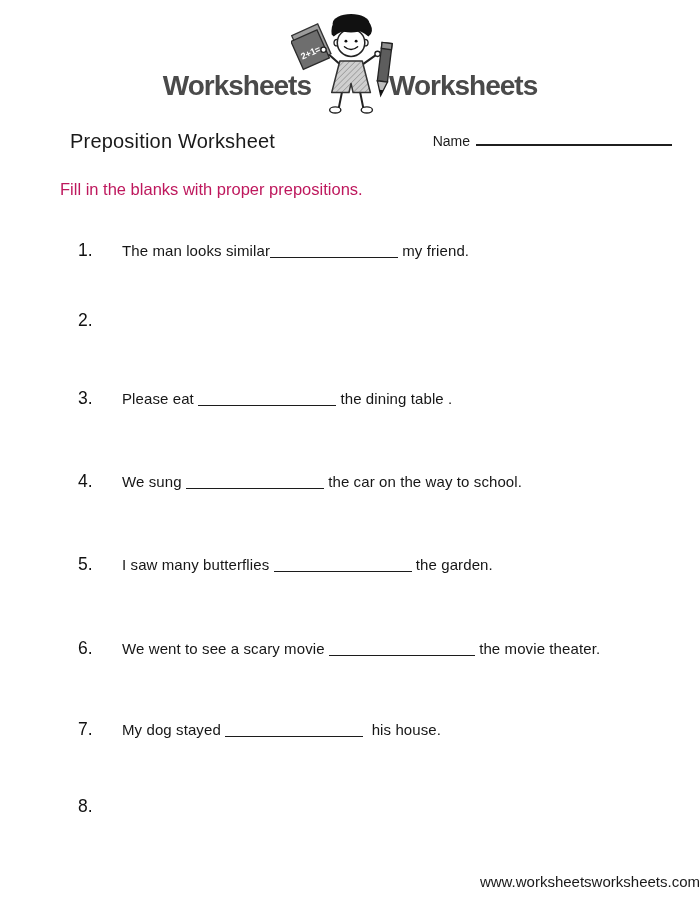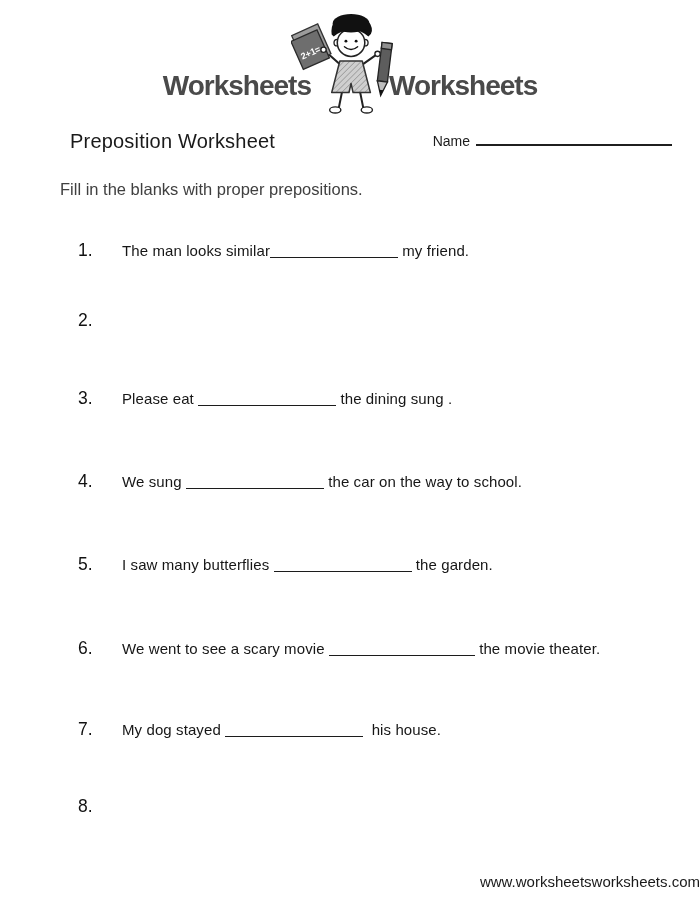--- a/index.html
+++ b/index.html
@@ -31,21 +31,21 @@
   .title-row { position:absolute; top:130px; left:60px; right:28px; display:flex; justify-content:space-between; align-items:flex-start; }
   .page-title { font-size:20px; font-weight:400; color:#1a1a1a; letter-spacing:0.2px;margin-left:10px; }
   .name-field { font-size:14px; padding-top:2px; white-space:nowrap; }
   .name-line {
     display:inline-block; width:196px; height:14px;
     border-bottom:2px solid #1f1f1f;
     margin-left:6px;
   }
 
   
-  .instruction { position:absolute; top:180px; left:60px; font-size:16.5px; color:#404040; }
+  .instruction { position:absolute; top:180px; left:60px; font-size:16.5px; color:#be185d; }
 
   
   .questions { position:absolute; top:232px; left:60px; right:8px; height:600px; list-style:none; }
   .q-row { position:absolute; left:0; right:0; display:flex; align-items:baseline; }
   .q-row:nth-child(1){ top:8px; }
   .q-row:nth-child(2){ top:78px; }
   .q-row:nth-child(3){ top:156px; }
   .q-row:nth-child(4){ top:239px; }
   .q-row:nth-child(5){ top:322px; }
   .q-row:nth-child(6){ top:406px; }
@@ -142,21 +142,21 @@
       <span class="q-num">1.</span>
       <span class="q-text"><span>The man looks similar</span><span class="blank"></span><span> my friend.</span></span>
     </li>
 
     <li class="q-row">
       <span class="q-num">2.</span>
     </li>
 
     <li class="q-row">
       <span class="q-num">3.</span>
-      <span class="q-text"><span>Please eat </span><span class="blank"></span><span> the dining sung .</span></span>
+      <span class="q-text"><span>Please eat </span><span class="blank"></span><span> the dining table .</span></span>
     </li>
 
     <li class="q-row">
       <span class="q-num">4.</span>
       <span class="q-text"><span>We sung </span><span class="blank"></span><span> the car on the way to school.</span></span>
     </li>
 
     <li class="q-row">
       <span class="q-num">5.</span>
       <span class="q-text"><span>I saw many butterflies </span><span class="blank"></span><span> the garden.</span></span>

